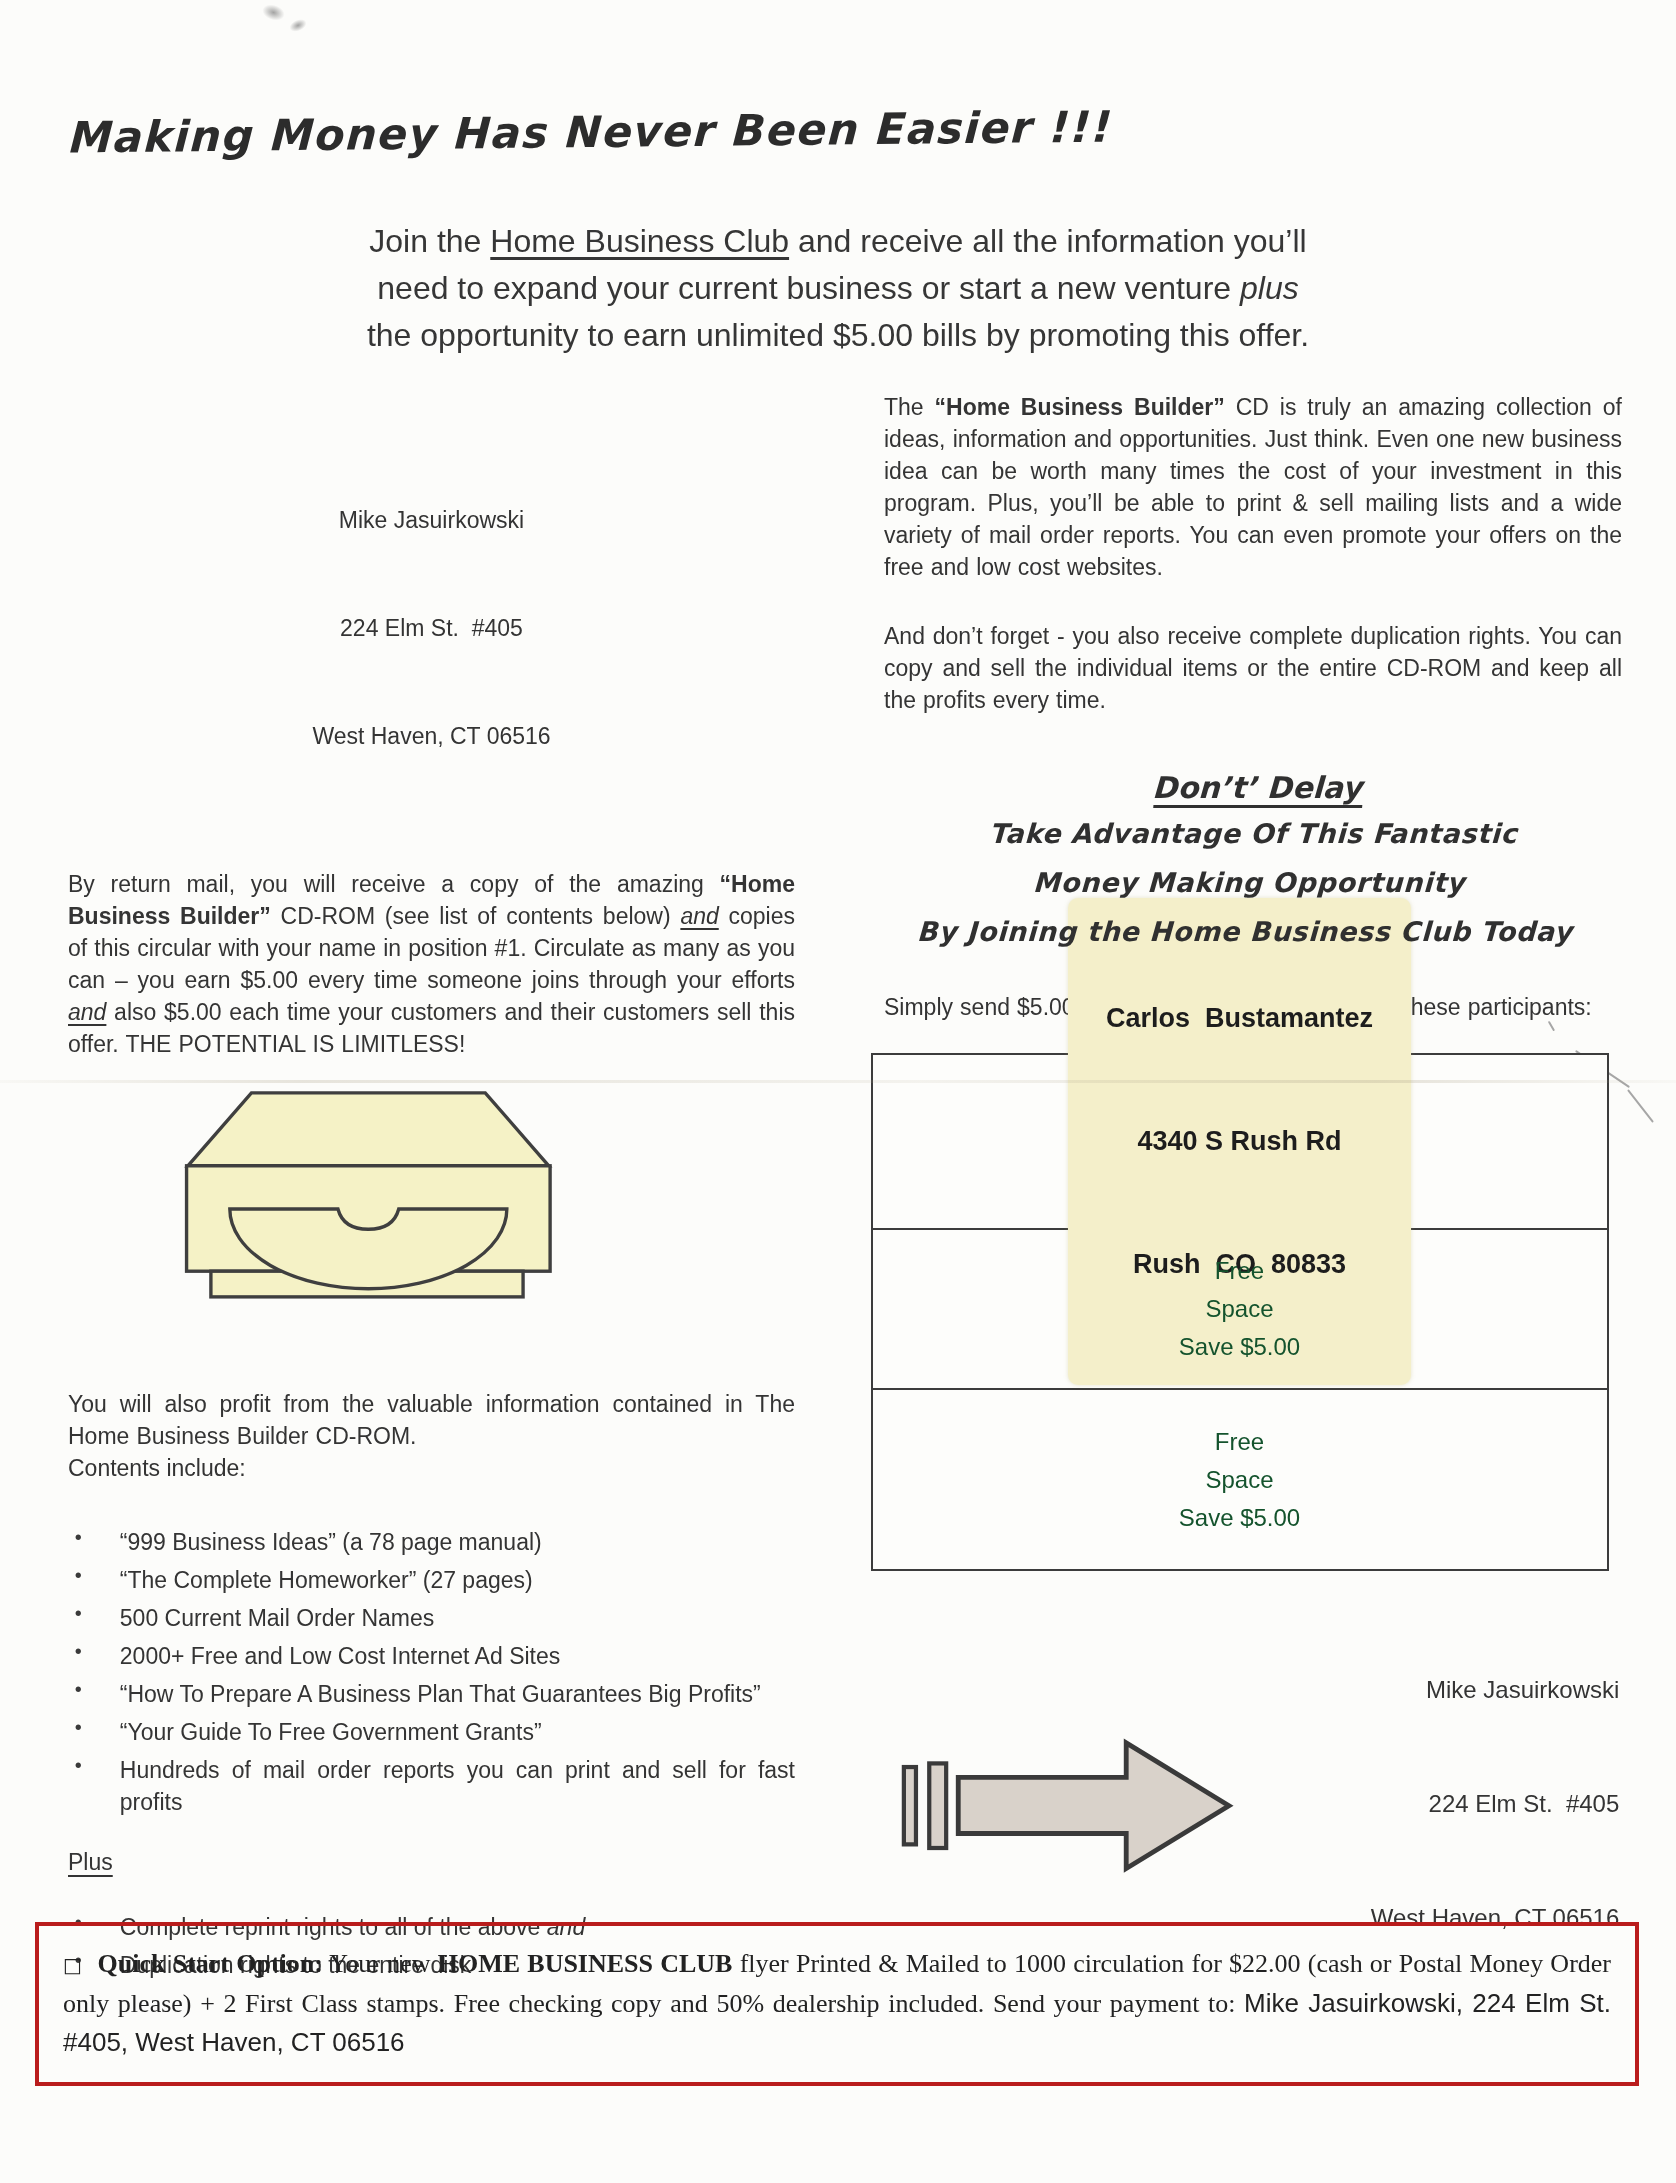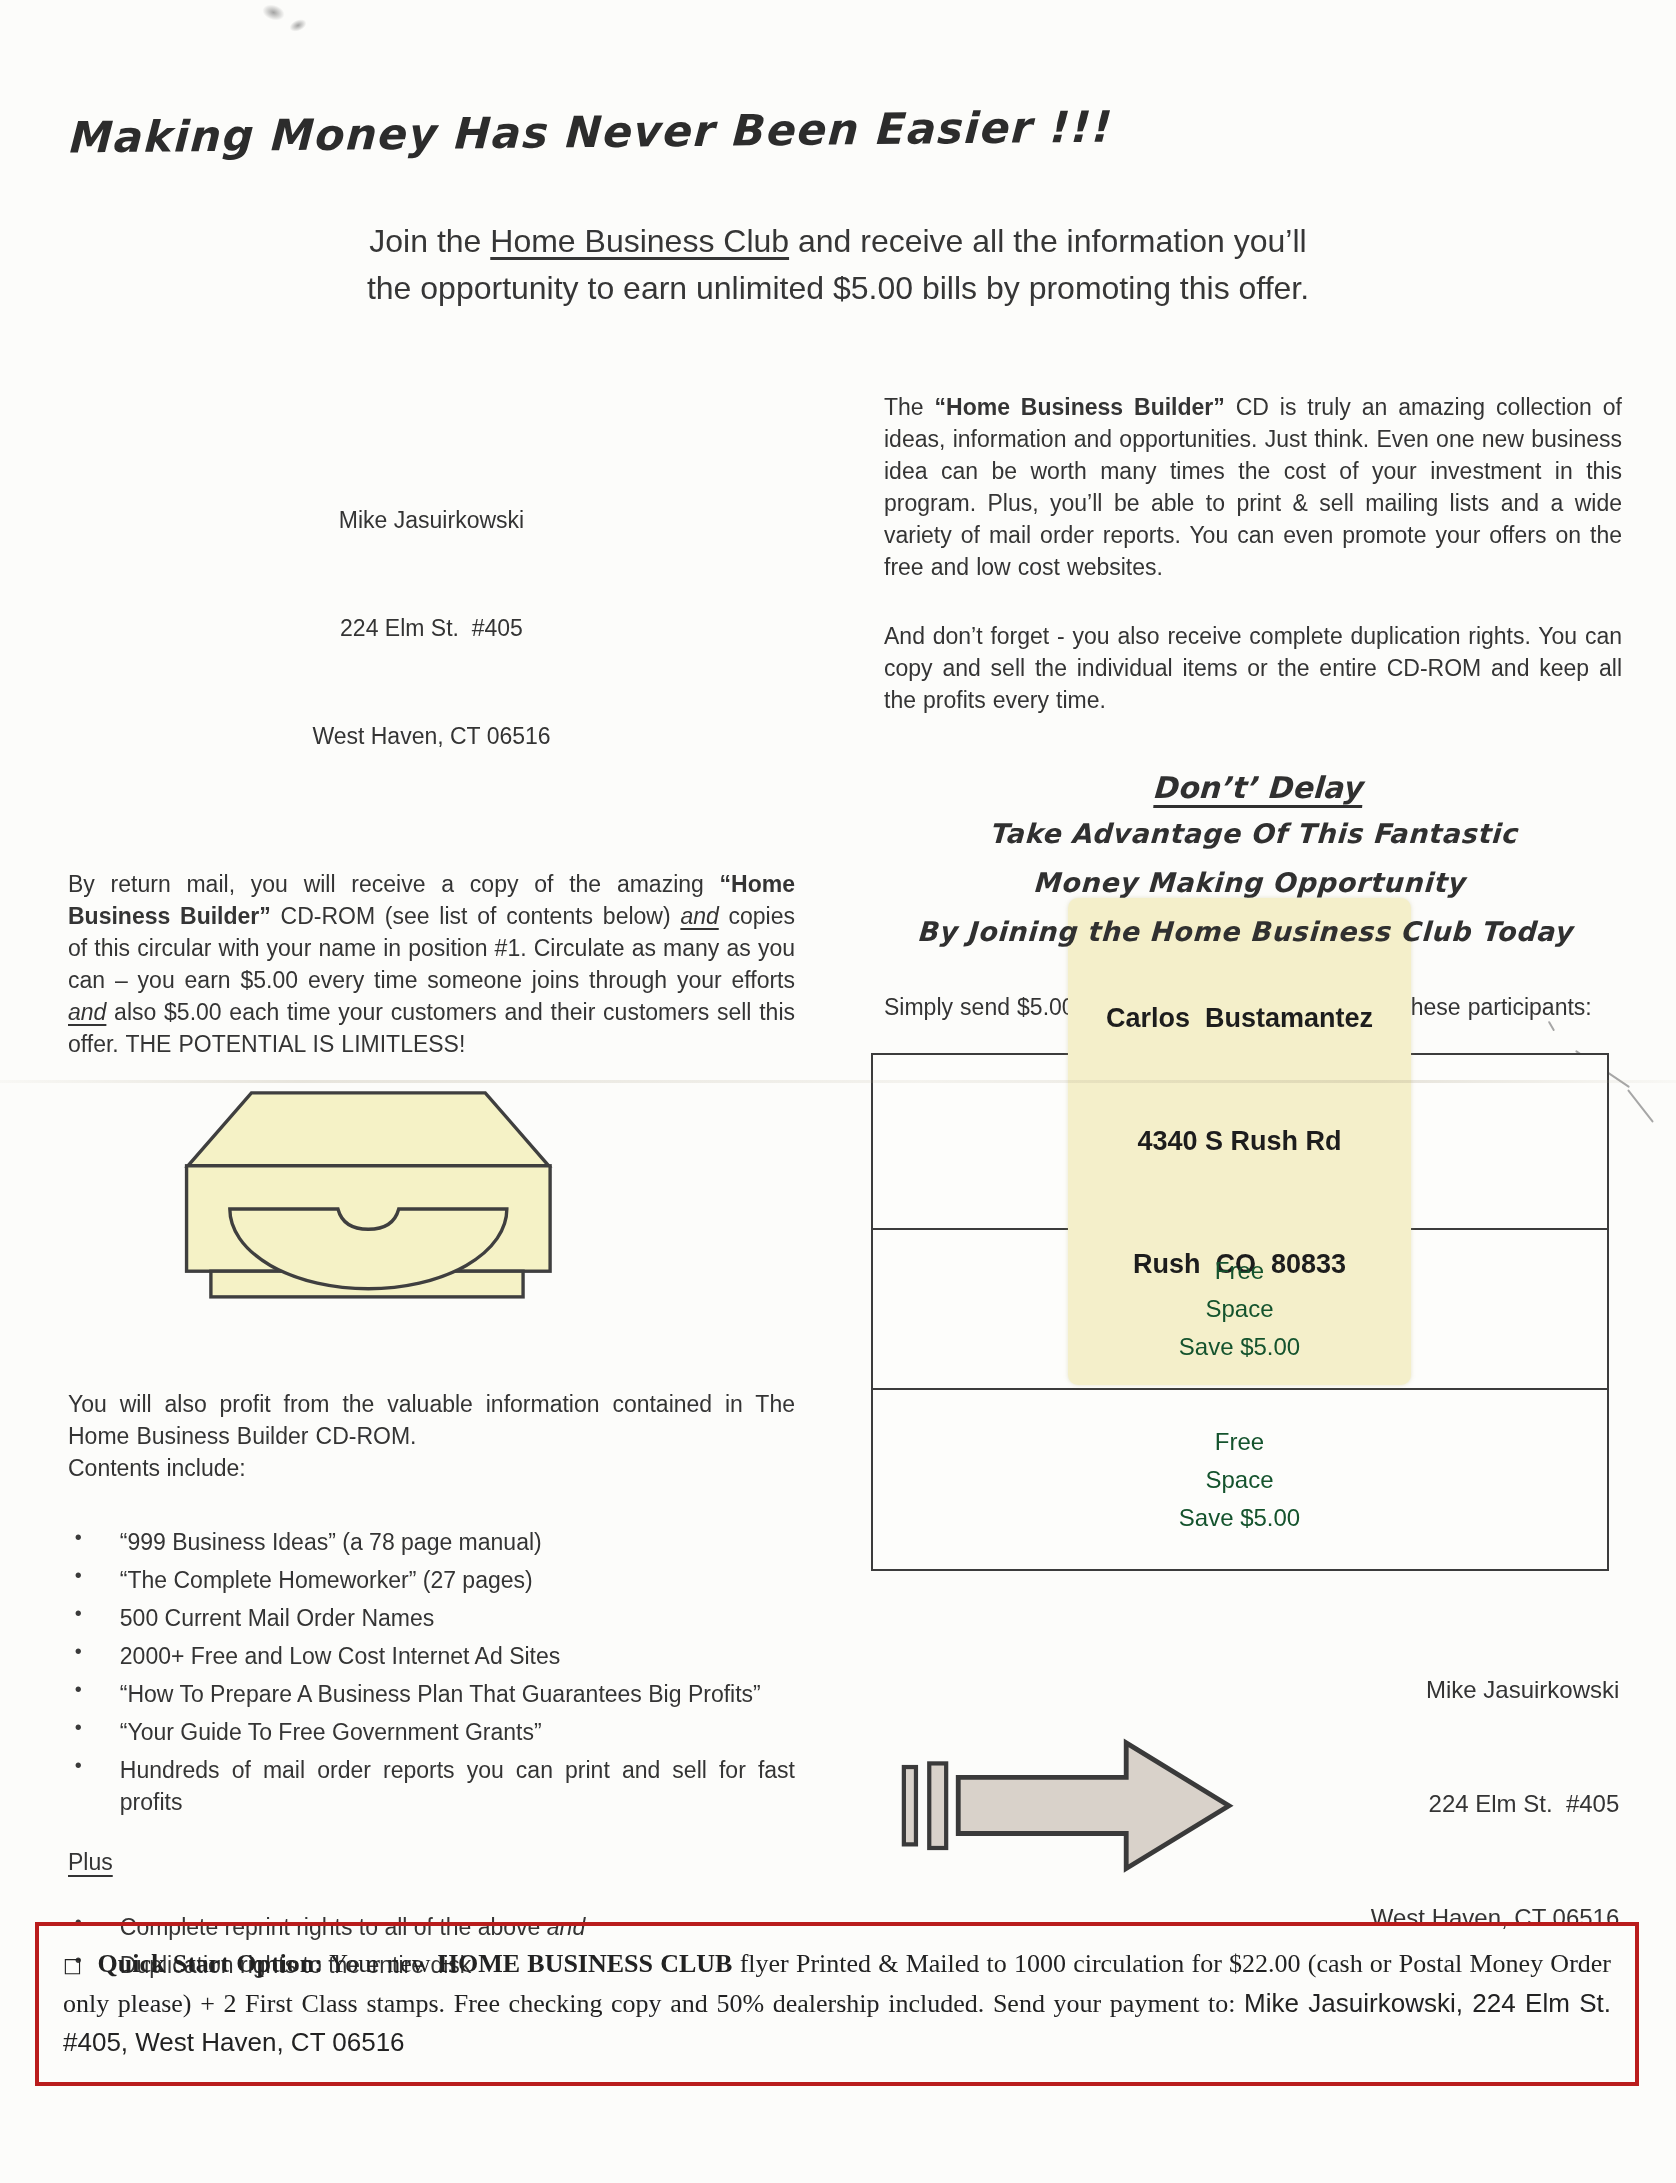--- a/index.html
+++ b/index.html
@@ -127,20 +127,21 @@
   <div class="smudge sm2"></div>
   <div class="crease"></div>
   <div class="penmark pm1"></div>
   <div class="penmark pm2"></div>
   <div class="penmark pm3"></div>
 
   <div class="title">Making Money Has Never Been Easier !!!</div>
 
   <div class="intro">
     <div><span>Join the </span><span class="u">Home Business Club</span><span> and receive all the information you’ll</span></div>
+    <div><span>need to expand your current business or start a new venture </span><span class="i">plus</span></div>
     <div><span>the opportunity to earn unlimited $5.00 bills by promoting this offer.</span></div>
   </div>
 
   <div class="col-left">
 
 
     <div class="addr-center">
       <div>Mike Jasuirkowski</div>
       <div>224 Elm St.  #405</div>
       <div>West Haven, CT 06516</div>

